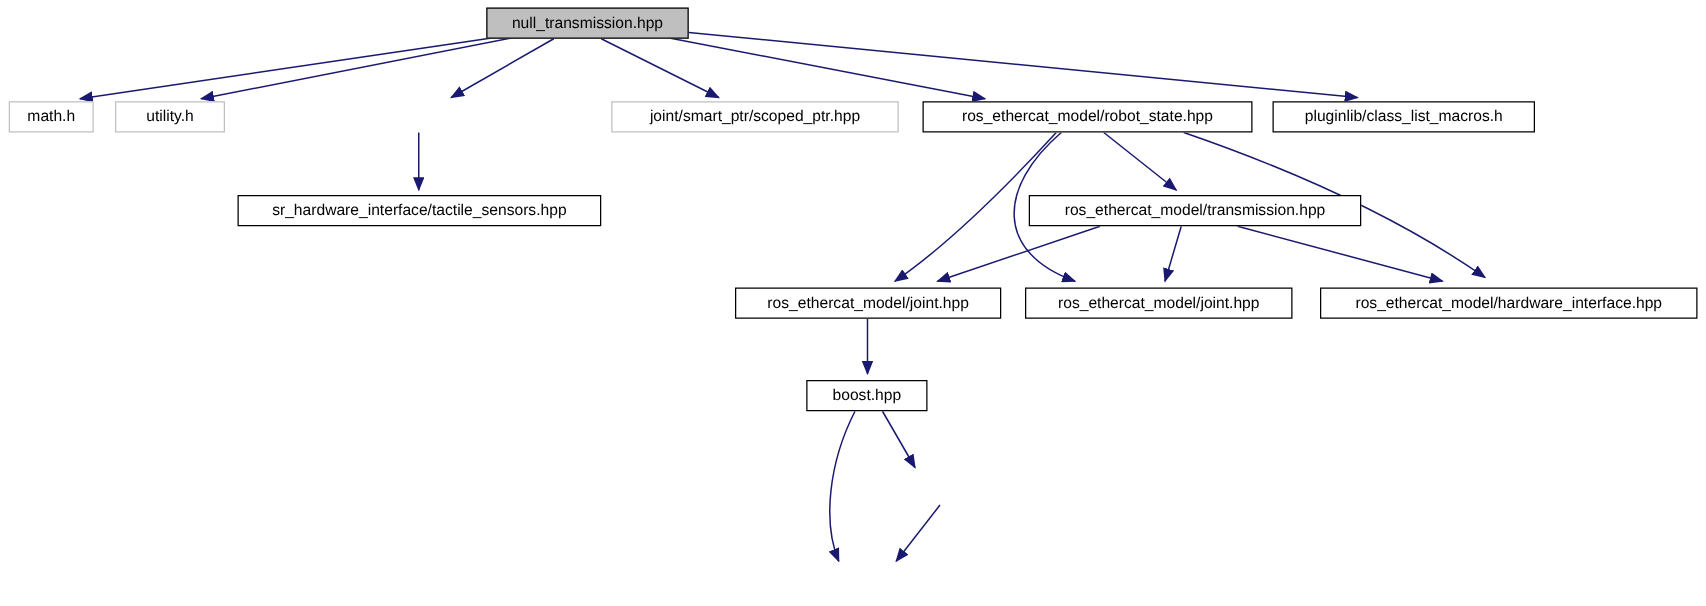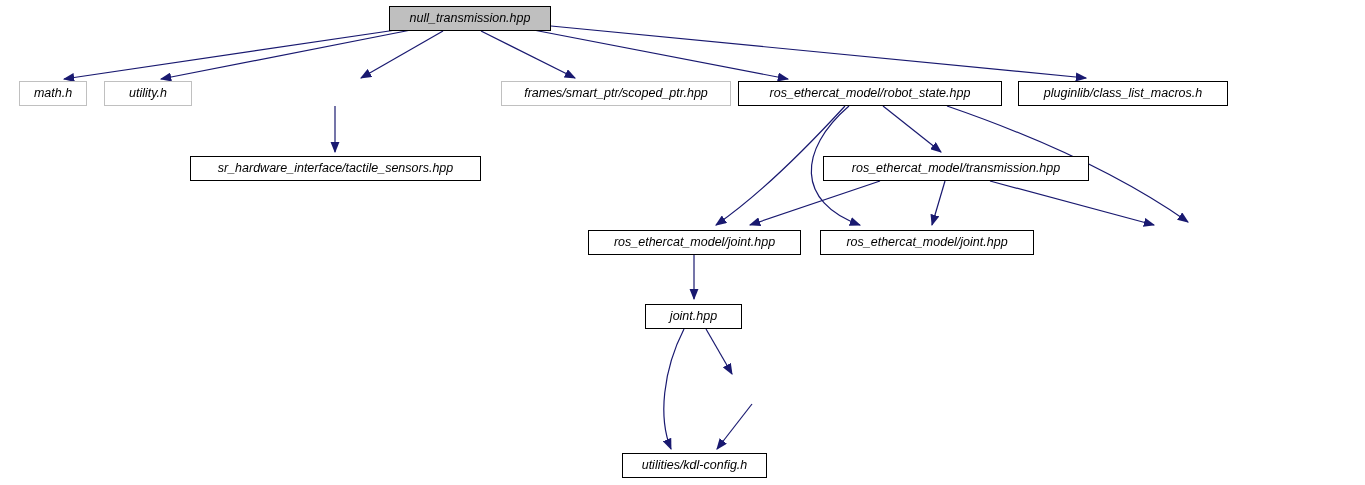--- a/index.html
+++ b/index.html
@@ -26,25 +26,23 @@
     height: 23px;
     line-height: 23px;
     text-align: center;
     font-size: 12.5px;
     color: #000000;
     background: #ffffff;
     border: 1px solid #000000;
     white-space: nowrap;
     overflow: hidden;
     box-sizing: content-box;
-    font-style: italic;
   }
   .node.external {
     border-color: #c0c0c0;
-    margin-left: 12px;
   }
   .node.root {
     background: #bfbfbf;
     border-color: #000000;
   }
   .edge {
     stroke: #191970;
     stroke-width: 1.2;
     fill: none;
   }
@@ -77,26 +75,26 @@
     <path class="edge" d="M 694,255 L 694,299" marker-end="url(#arrow)"></path>
     <path class="edge" d="M 706,329 L 732,374" marker-end="url(#arrow)"></path>
     <path class="edge" d="M 684,329 C 663,370 658,418 671,449" marker-end="url(#arrow)"></path>
     <path class="edge" d="M 752,404 L 717,449" marker-end="url(#arrow)"></path>
   </svg>
 
   <div class="node root" style="left:389px; top:6px;  width:160px">null_transmission.hpp</div>
 
   <div class="node external" style="left:7px;   top:81px; width:66px">math.h</div>
   <div class="node external" style="left:92px;  top:81px; width:86px">utility.h</div>
-  <div class="node external" style="left:489px; top:81px; width:228px">frames/smart_ptr/scoped_ptr.hpp</div>
+  <div class="node external" style="left:489px; top:81px; width:228px">joint/smart_ptr/scoped_ptr.hpp</div>
   <div class="node" style="left:1018px;top:81px; width:208px">pluginlib/class_list_macros.h</div>
   <div class="node" style="left:738px; top:81px; width:262px">ros_ethercat_model/robot_state.hpp</div>
 
   <div class="node" style="left:190px; top:156px; width:289px">sr_hardware_interface/tactile_sensors.hpp</div>
   <div class="node" style="left:823px; top:156px; width:264px">ros_ethercat_model/transmission.hpp</div>
 
   <div class="node" style="left:588px; top:230px; width:211px">ros_ethercat_model/joint.hpp</div>
   <div class="node" style="left:820px; top:230px; width:212px">ros_ethercat_model/joint.hpp</div>
+  <div class="node" style="left:1056px;top:230px; width:300px">ros_ethercat_model/hardware_interface.hpp</div>
 
-  <div class="node" style="left:645px; top:304px; width:95px">joint.hpp</div>
-  <div class="node" style="left:622px; top:453px; width:143px">utilities/kdl-config.h</div>
+  <div class="node" style="left:645px; top:304px; width:95px">boost.hpp</div>
 
 </div>
 
 </body></html>

